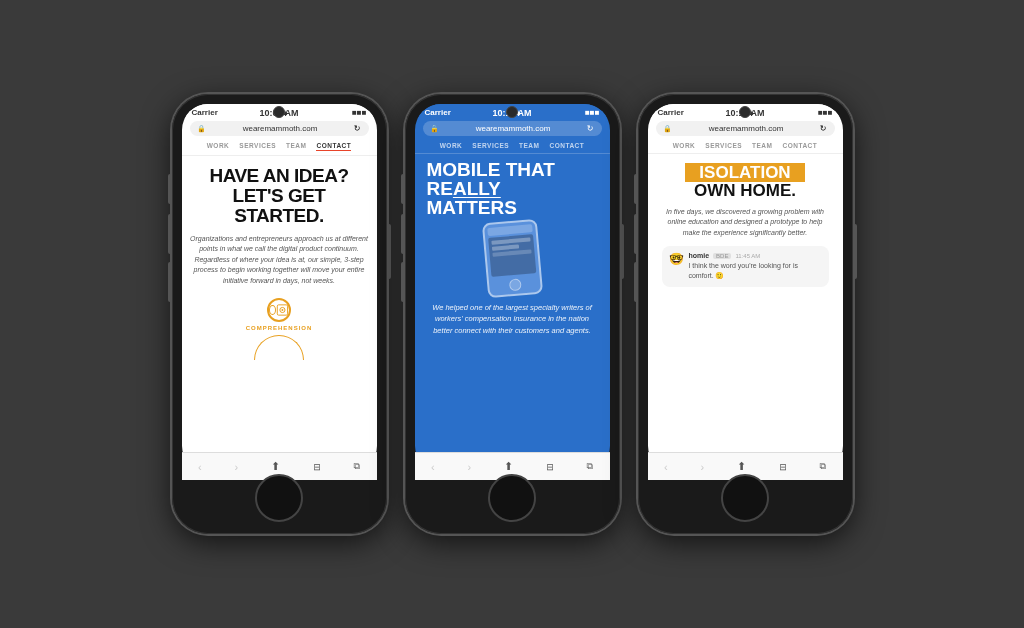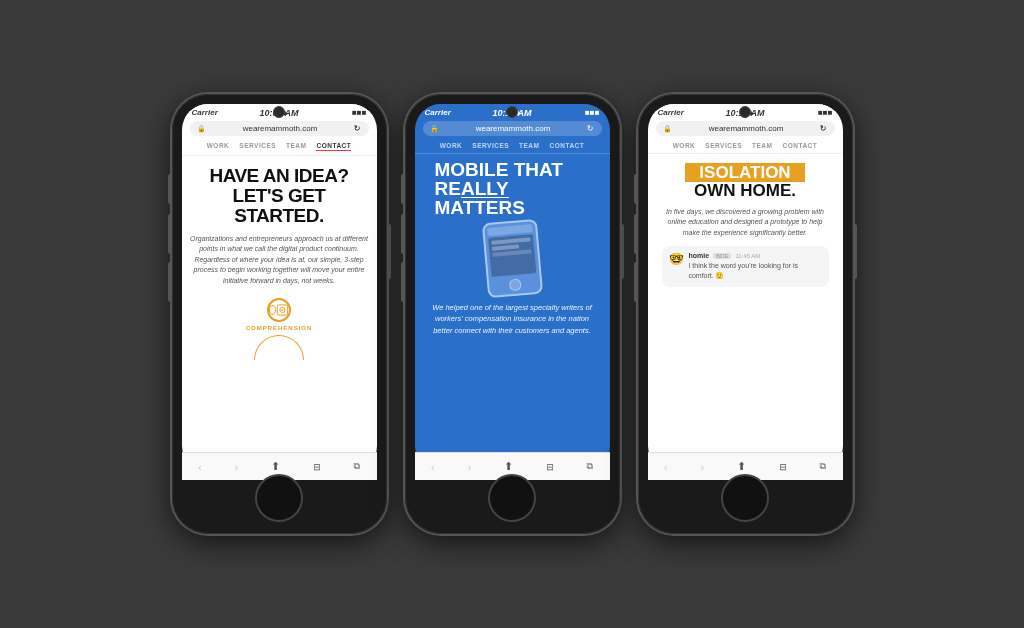--- a/index.html
+++ b/index.html
@@ -108,21 +108,20 @@
     .status-bar {
       display: flex;
       justify-content: space-between;
       align-items: center;
       padding: 4px 10px 2px;
       font-size: 8px;
       font-weight: 600;
       color: #333;
       background: #fff;
       flex-shrink: 0;
-      font-style: italic;
     }
 
     
     .url-bar {
       background: #f1f1f1;
       margin: 2px 8px;
       border-radius: 8px;
       padding: 3px 8px;
       display: flex;
       align-items: center;
@@ -401,21 +400,21 @@
     </div>
 
     <div class="site-nav" style="border-bottom:1px solid rgba(255,255,255,0.2);">
       <span style="color:rgba(255,255,255,0.7);">WORK</span>
       <span style="color:rgba(255,255,255,0.7);">SERVICES</span>
       <span style="color:rgba(255,255,255,0.7);">TEAM</span>
       <span style="color:rgba(255,255,255,0.7);">CONTACT</span>
     </div>
 
     <div class="page-content" style="padding:6px 12px;color:#fff;">
-      <div style="font-size:19px;font-weight:900;line-height:1.0;text-transform:uppercase;margin-bottom:4px;font-family:'Impact','Arial Black',sans-serif;color:#fff;text-align:left;margin-left:8px;">
+      <div style="font-size:19px;font-weight:900;line-height:1.0;text-transform:uppercase;margin-bottom:4px;font-family:'Impact','Arial Black',sans-serif;color:#fff;text-align:left;">
         <div>MOBILE THAT</div>
         <div>
           <span>RE</span><span style="text-decoration:underline;text-underline-offset:2px;">ALLY</span>
         </div>
         <div>MATTERS</div>
       </div>
 
       <div class="phone-illustration">
         <div style="width:55px;height:75px;background:rgba(180,210,255,0.35);border-radius:8px;border:2px solid rgba(255,255,255,0.5);display:flex;flex-direction:column;overflow:hidden;position:relative;transform:rotate(-5deg);">
           <div style="height:8px;background:rgba(255,255,255,0.2);margin:3px 3px 0;border-radius:2px;"></div>

